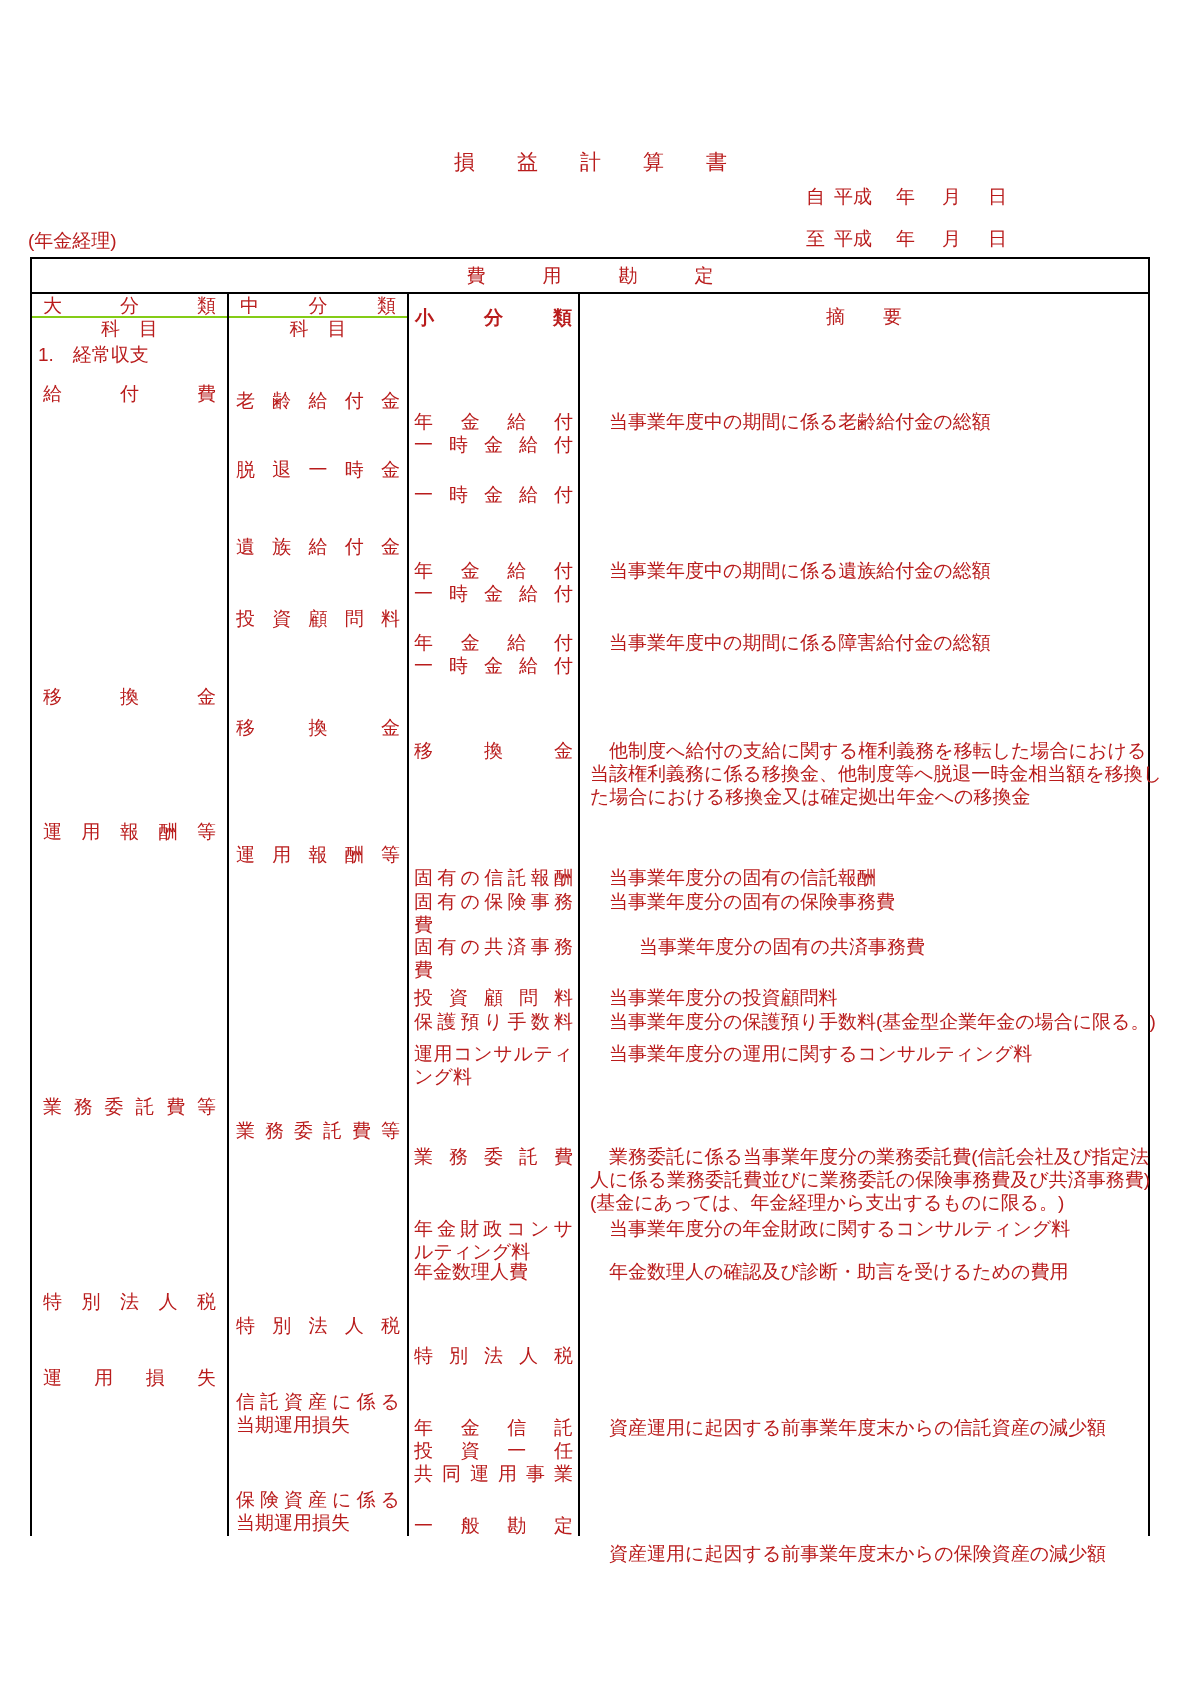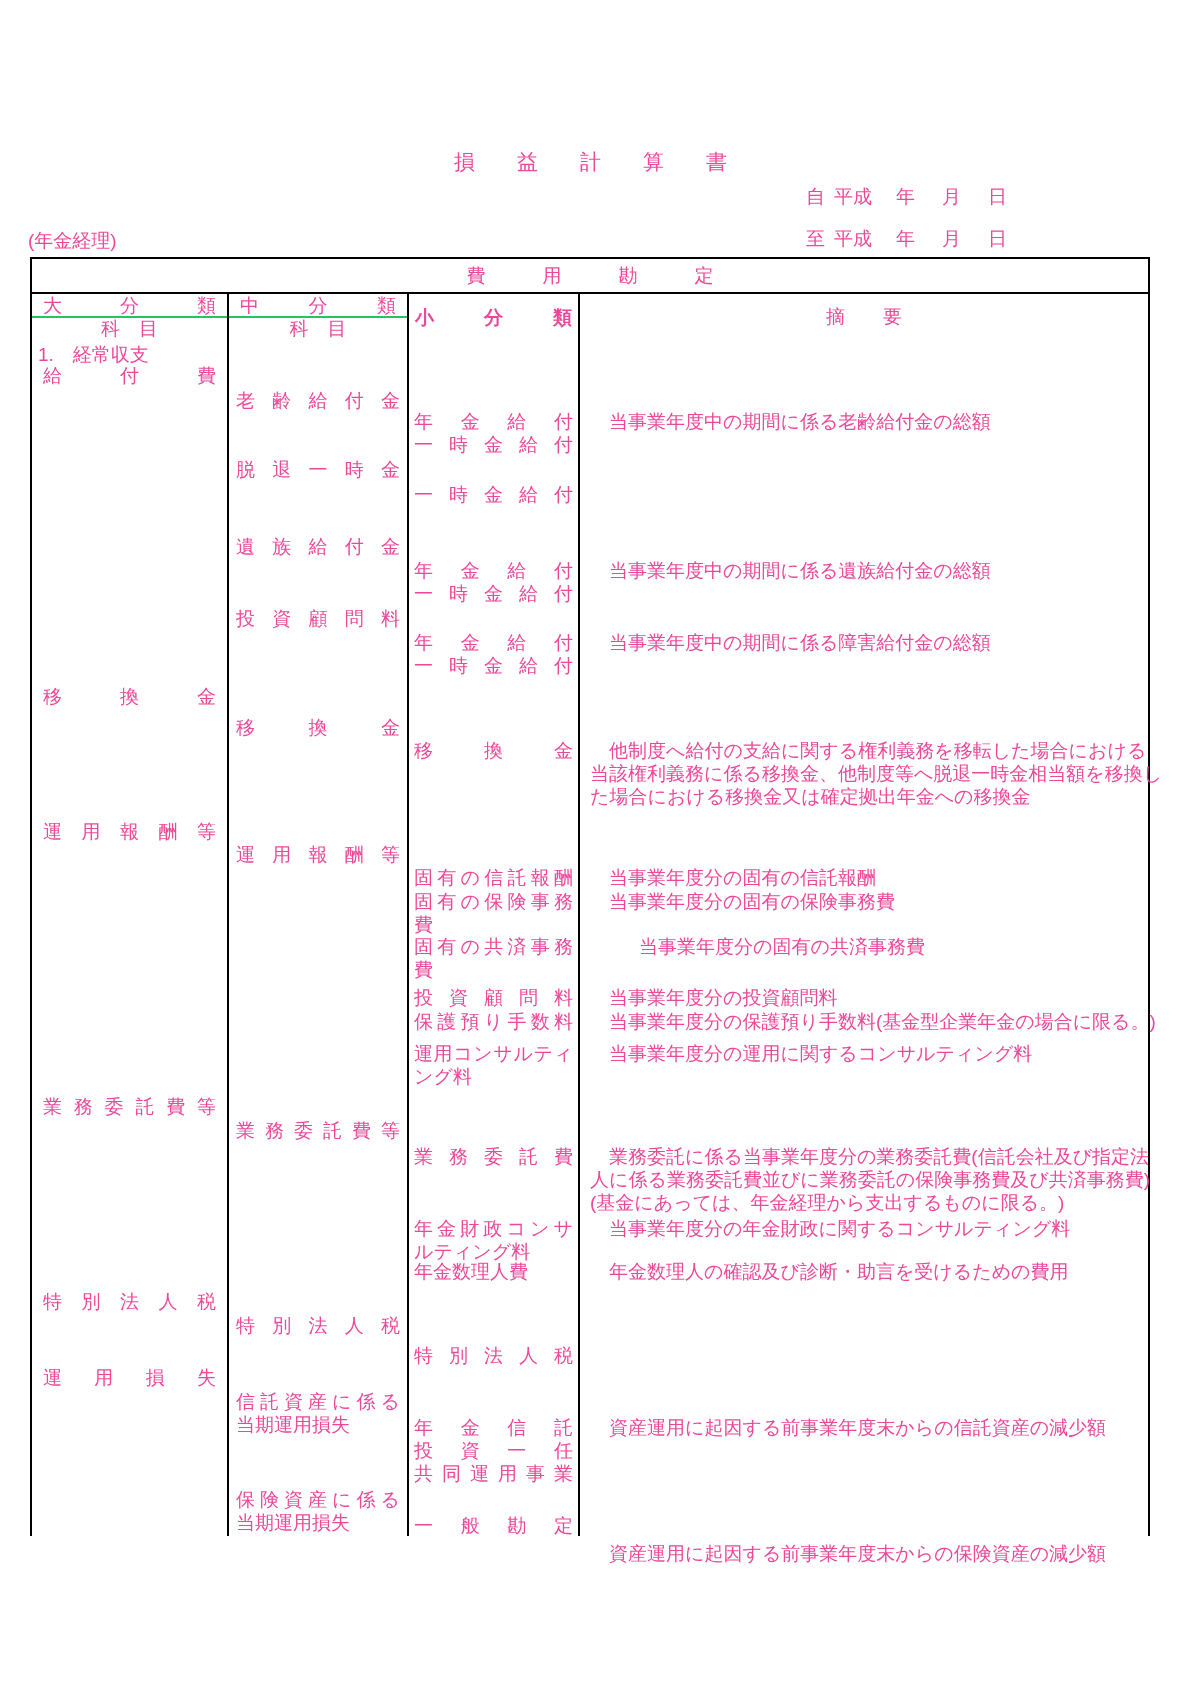--- a/index.html
+++ b/index.html
@@ -1,18 +1,18 @@
 <!DOCTYPE html>
 <html><head>
 <meta charset="utf-8">
 <style>
   html,body { margin:0; padding:0; background:#fff; }
   .page {
     position:relative; width:1181px; height:1695px; background:#ffffff;
-    font-family:"Liberation Sans", sans-serif; color:#ec4899; overflow:hidden;
+    font-family:"Liberation Sans", sans-serif; color:#b91c1c; overflow:hidden;
     -webkit-font-smoothing:none;
   }
   .title {
     position:absolute; top:150px; left:0; width:1181px;
     text-align:center; font-size:21px; line-height:24px; white-space:pre;
   }
   .date-line { position:absolute; left:806px; font-size:19px; line-height:22px; white-space:nowrap; }
   .date-from { top:186px; }
   .date-to { top:228px; }
   .date-line .dp { margin-right:9px; }
@@ -26,21 +26,21 @@
     border:2px solid #000; border-bottom:none; box-sizing:border-box;
     font-size:19px;
   }
   .band {
     height:33px; line-height:33px; border-bottom:2px solid #000;
     text-align:center; white-space:pre;
   }
   .hdr { display:grid; grid-template-columns:197px 180px 171px 1fr; }
   .hcell { box-sizing:border-box; }
   .hcell.bdr { border-right:2px solid #000; }
-  .hrow1 { height:22px; line-height:22px; border-bottom:2px solid #22c55e; box-sizing:content-box; padding:0 11px; }
+  .hrow1 { height:22px; line-height:22px; border-bottom:2px solid #84cc16; box-sizing:content-box; padding:0 11px; }
   .hrow2 { height:22px; line-height:22px; text-align:center; white-space:pre; }
   .hsingle { height:46px; display:flex; flex-direction:column; justify-content:center; }
   .hsingle .line { padding:0 6px;font-weight:bold; }
   .hcenter { height:46px; line-height:46px; text-align:center; white-space:pre; }
 
   .tbody { display:grid; grid-template-columns:197px 180px 171px 1fr; height:1196px; }
   .bcol { position:relative; box-sizing:border-box; }
   .bcol.bdr { border-right:2px solid #000; }
   .item { position:absolute; left:0; right:0; }
   .line { line-height:23px; }
@@ -85,21 +85,21 @@
         <div class="line sp">小分類</div>
       </div>
       <div class="hcell hcenter">摘　　要</div>
     </div>
 
     <div class="tbody">
       <div class="bcol c1 bdr" id="col1">
           <div class="item m-none" style="top: 3px;">
             <div class="line">1.　経常収支</div>
           </div>
-          <div class="item m-all" style="top: 24px;">
+          <div class="item m-all" style="top: 42px;">
             <div class="line sp">給付費</div>
           </div>
           <div class="item m-all" style="top: 345px;">
             <div class="line sp">移換金</div>
           </div>
           <div class="item m-all" style="top: 480px;">
             <div class="line sp">運用報酬等</div>
           </div>
           <div class="item m-all" style="top: 755px;">
             <div class="line sp">業務委託費等</div>

